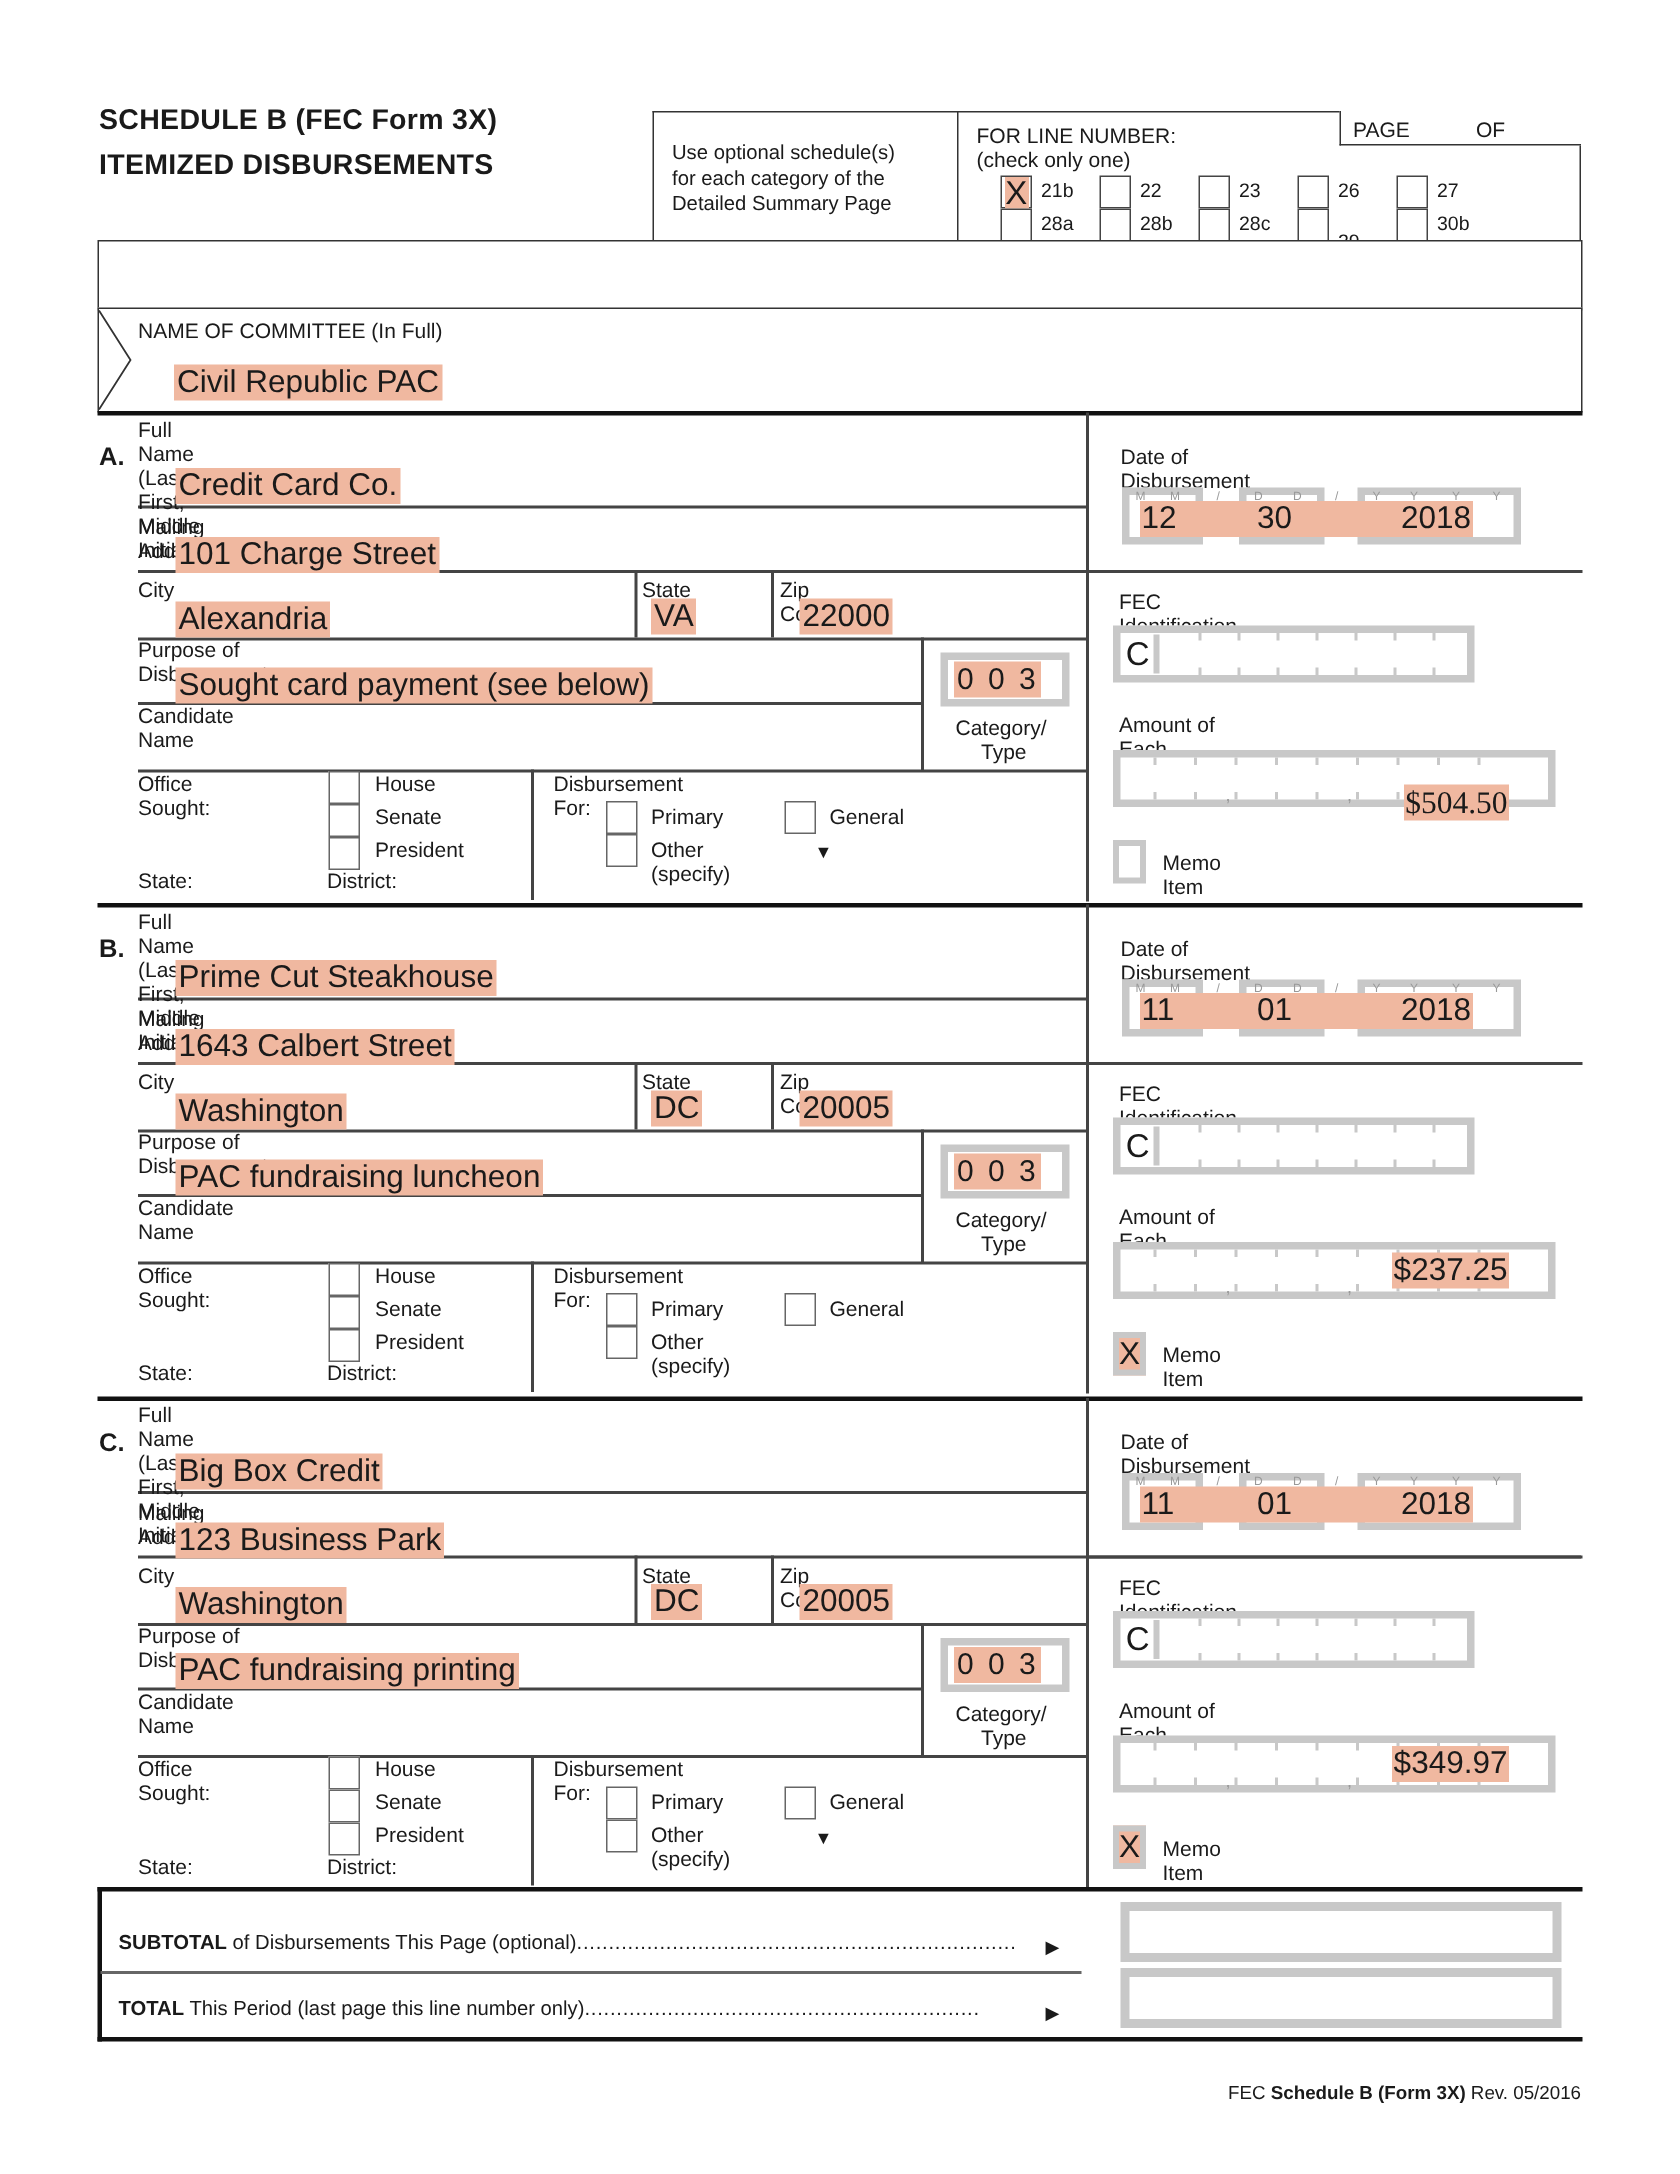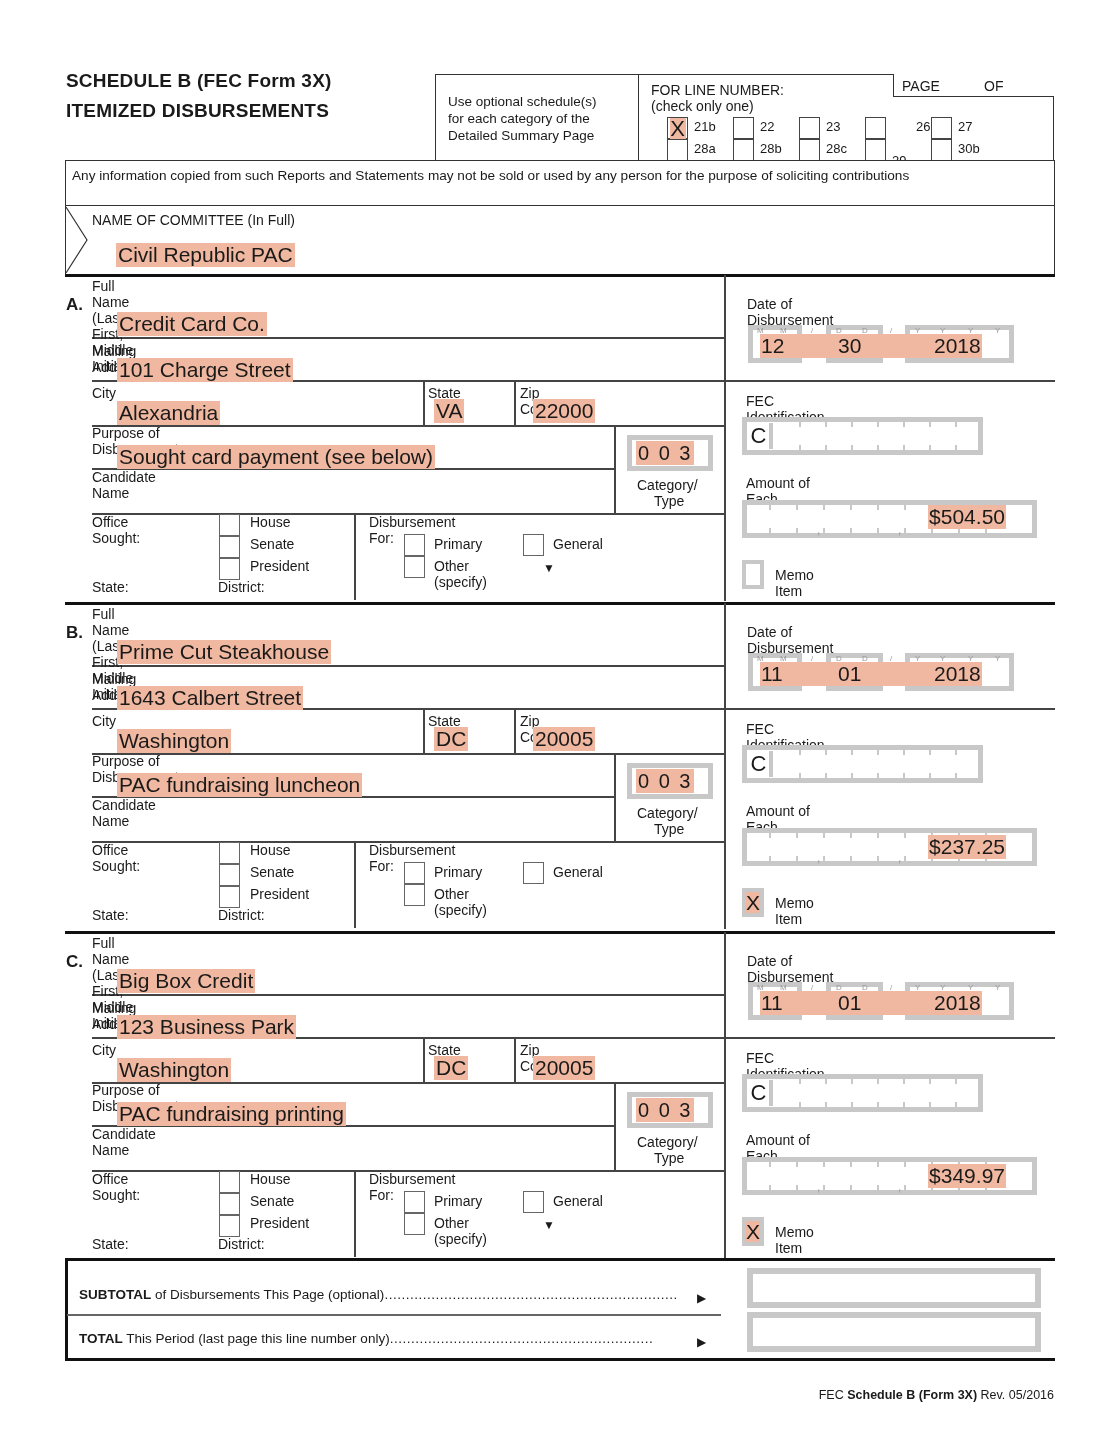--- a/index.html
+++ b/index.html
@@ -43,38 +43,37 @@
 <div id="line-checks">
     <div class="cb" style="left: 667px; top: 117px; border-color: rgb(68, 68, 68);">
       <div class="xmark hl" style="width: 16px; margin: 0px auto;">X</div>
     </div>
     <div class="cb-text" style="left: 694px; top: 119px;">21b</div>
     <div class="cb" style="left: 733px; top: 117px; border-color: rgb(68, 68, 68);"></div>
     <div class="cb-text" style="left: 760px; top: 119px;">22</div>
     <div class="cb" style="left: 799px; top: 117px; border-color: rgb(68, 68, 68);"></div>
     <div class="cb-text" style="left: 826px; top: 119px;">23</div>
     <div class="cb" style="left: 865px; top: 117px; border-color: rgb(68, 68, 68);"></div>
-    <div class="cb-text" style="left: 916px; top: 119px;">26</div>
+    <div class="cb-text" style="left: 892px; top: 119px;">26</div>
     <div class="cb" style="left: 931px; top: 117px; border-color: rgb(68, 68, 68);"></div>
     <div class="cb-text" style="left: 958px; top: 119px;">27</div>
     <div class="cb" style="left: 667px; top: 139px; border-color: rgb(68, 68, 68);"></div>
     <div class="cb-text" style="left: 694px; top: 141px;">28a</div>
     <div class="cb" style="left: 733px; top: 139px; border-color: rgb(68, 68, 68);"></div>
     <div class="cb-text" style="left: 760px; top: 141px;">28b</div>
     <div class="cb" style="left: 799px; top: 139px; border-color: rgb(68, 68, 68);"></div>
     <div class="cb-text" style="left: 826px; top: 141px;">28c</div>
     <div class="cb" style="left: 865px; top: 139px; border-color: rgb(68, 68, 68);"></div>
     <div class="cb-text" style="left: 892px; top: 153px; text-decoration: underline;">29</div>
     <div class="cb" style="left: 931px; top: 139px; border-color: rgb(68, 68, 68);"></div>
     <div class="cb-text" style="left: 958px; top: 141px;">30b</div>
   </div>
 
 <div class="box" style="left:65px;top:160px;width:990px;height:47px;"></div>
 <div class="abs" style="left:72px;top:167px;font-size:13.6px;line-height:18px;">
-  <div>Any information copied from such Reports and Statements may not be sold or used by any person for the purpose of soliciting contributions</div>
 </div>
 <div class="box" style="left:65px;top:205px;width:990px;height:70px;"></div>
 <svg class="abs" style="left:65px;top:206px;" width="30" height="68">
   <polyline points="1,1 22,34 1,67" fill="none" stroke="#333" stroke-width="1.2"></polyline>
 </svg>
 <div class="abs lbl" style="left:92px;top:212px;">NAME OF COMMITTEE (In Full)</div>
 <div class="abs val hl" style="left:116px;top:243px;padding:0 2px;">Civil Republic PAC</div>
 
 <div id="entries">
     <div style="position:absolute;left:0;top:0;">
@@ -179,21 +178,21 @@
         <div class="tick" style="left:157px;top:0;"></div>
         <div class="tick" style="left:157px;bottom:0;top:auto;"></div>
         <div class="tick" style="left:184px;top:0;"></div>
         <div class="tick" style="left:184px;bottom:0;top:auto;"></div>
         <div class="tick" style="left:211px;top:0;"></div>
         <div class="tick" style="left:211px;bottom:0;top:auto;"></div>
         <div class="tick" style="left:238px;top:0;"></div>
         <div class="tick" style="left:238px;bottom:0;top:auto;"></div>
         <div class="abs" style="left:70px;bottom:-4px;font-size:12px;color:#999;">,</div>
         <div class="abs" style="left:151px;bottom:-4px;font-size:12px;color:#999;">,</div>
-        <div class="abs val hl" style="right:26px;top:0;padding:0 1px;">$504.50</div>
+        <div class="abs val hl" style="right:26px;top:18px;padding:0 1px;font-family:Liberation Serif, serif;">$504.50</div>
       </div>
       <div class="abs" style="left:742px;top:560px;width:22px;height:29px;border:4px solid #c8c8c8;background:#fff;">
         <div class="abs" style="left:0;top:0;width:14px;font-size:21px;line-height:22px;text-align:center;"></div>
       </div>
       <div class="abs lbl" style="left:775px;top:567px;">Memo Item</div>
     </div>
     <div style="position:absolute;left:0;top:0;">
       <div class="hline thick" style="left:65px;top:602px;width:990px;"></div>
       <div class="vline" style="left:724px;top:603px;height:326px;"></div>
       <div class="hline" style="left:92px;top:665px;width:633px;"></div>

